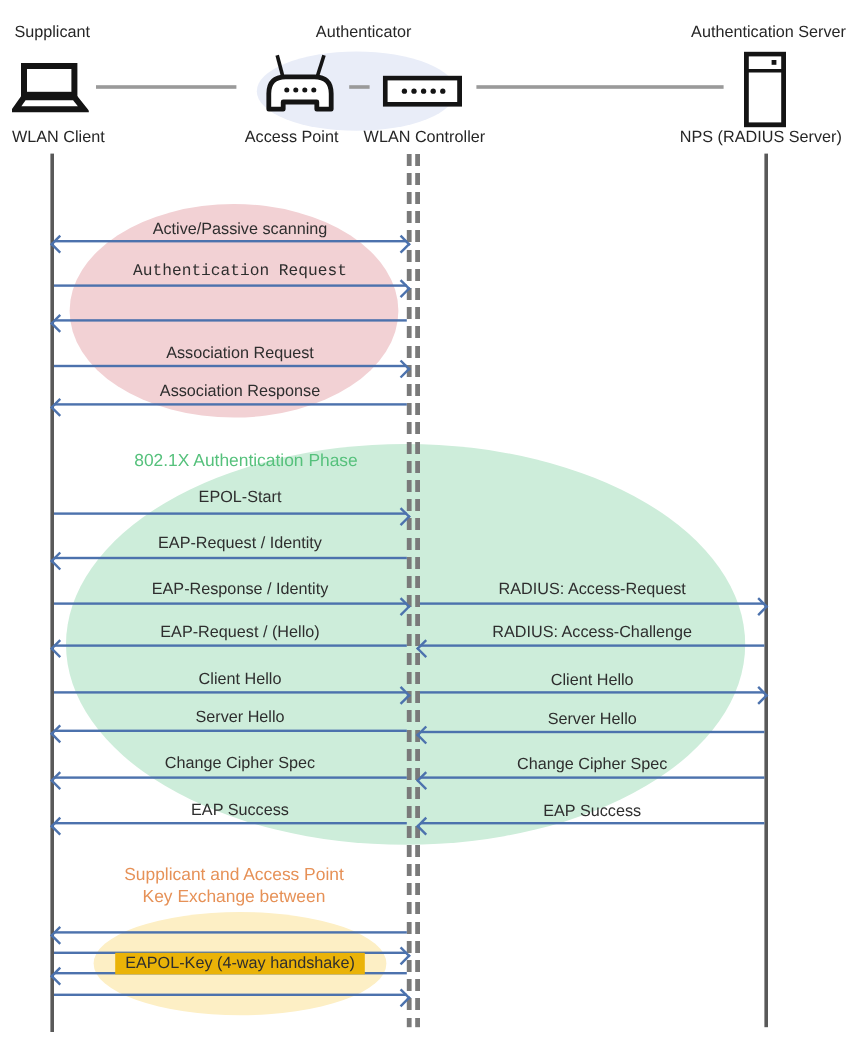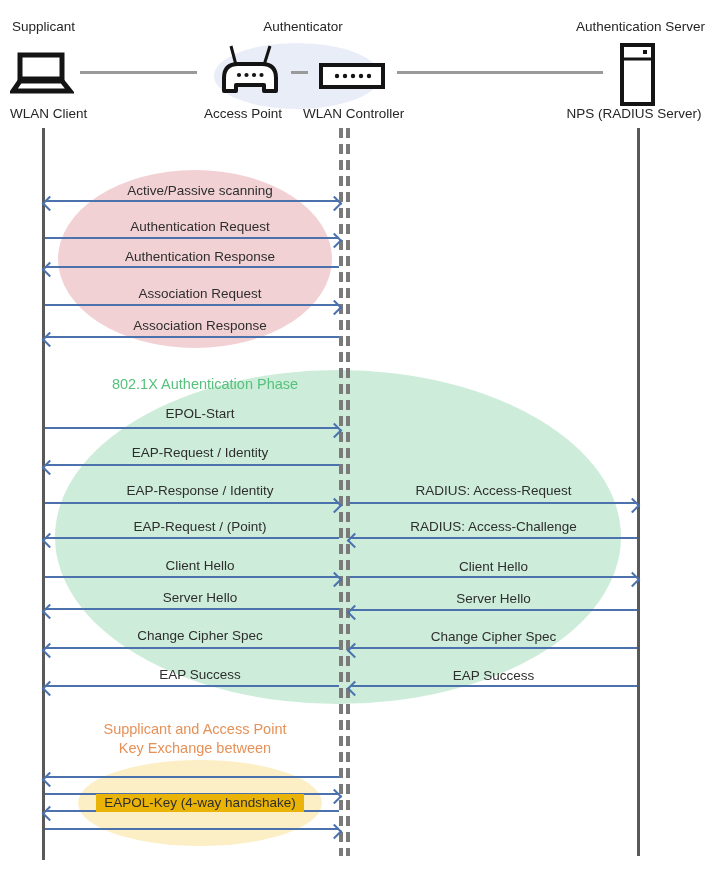--- a/index.html
+++ b/index.html
@@ -105,44 +105,43 @@
 
   <div class="phase-title t-green" style="left:45px;width:320px;top:375px;">802.1X Authentication Phase</div>
   <div class="phase-title t-orange" style="left:60px;width:270px;top:720px;">
     <div>Supplicant and Access Point</div>
     <div>Key Exchange between</div>
   </div>
 
   <div class="msg-label lab-l" style="top:183px;">Active/Passive scanning</div>
   <div class="arrow span-l left right" style="top:200px;"></div>
 
-  <div class="msg-label lab-l" style="top:219px;">Authentication  Request</div>
+  <div class="msg-label lab-l" style="top:219px;font-family:Liberation Mono, monospace;">Authentication  Request</div>
   <div class="arrow span-l right" style="top:237px;"></div>
 
-  <div class="msg-label lab-l" style="top:249px;">Authentication  Response</div>
   <div class="arrow span-l left" style="top:266px;"></div>
 
   <div class="msg-label lab-l" style="top:286px;">Association Request</div>
   <div class="arrow span-l right" style="top:304px;"></div>
 
   <div class="msg-label lab-l" style="top:318px;">Association Response</div>
   <div class="arrow span-l left" style="top:336px;"></div>
 
   <div class="msg-label lab-l" style="top:406px;">EPOL-Start</div>
   <div class="arrow span-l right" style="top:427px;"></div>
 
   <div class="msg-label lab-l" style="top:445px;">EAP-Request / Identity</div>
   <div class="arrow span-l left" style="top:464px;"></div>
 
   <div class="msg-label lab-l" style="top:483px;">EAP-Response / Identity</div>
   <div class="arrow span-l right" style="top:502px;"></div>
   <div class="msg-label lab-r" style="top:483px;">RADIUS: Access-Request</div>
   <div class="arrow span-r right" style="top:502px;"></div>
 
-  <div class="msg-label lab-l" style="top:519px;">EAP-Request / (Point)</div>
+  <div class="msg-label lab-l" style="top:519px;">EAP-Request / (Hello)</div>
   <div class="arrow span-l left" style="top:537px;"></div>
   <div class="msg-label lab-r" style="top:519px;">RADIUS: Access-Challenge</div>
   <div class="arrow span-r left" style="top:537px;"></div>
 
   <div class="msg-label lab-l" style="top:558px;">Client Hello</div>
   <div class="arrow span-l right" style="top:576px;"></div>
   <div class="msg-label lab-r" style="top:559px;">Client Hello</div>
   <div class="arrow span-r right" style="top:576px;"></div>
 
   <div class="msg-label lab-l" style="top:590px;">Server Hello</div>

